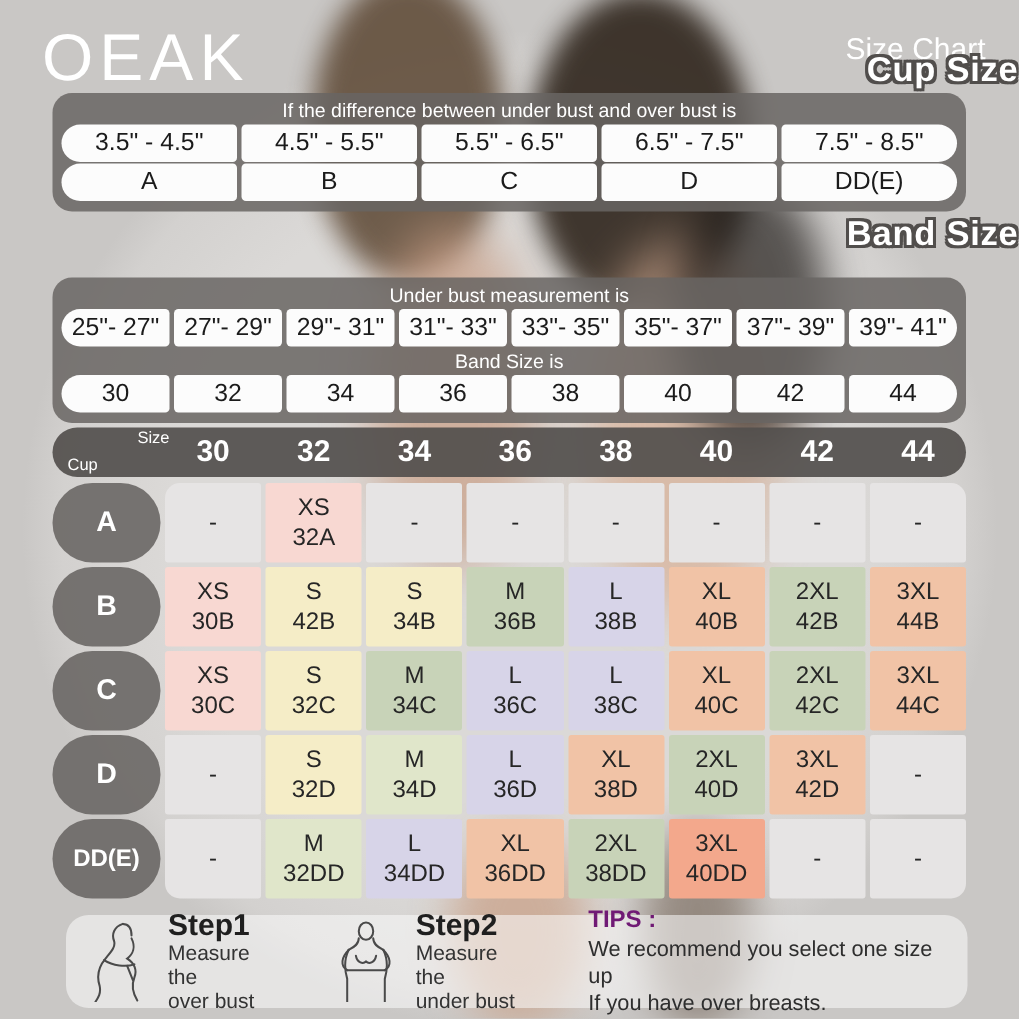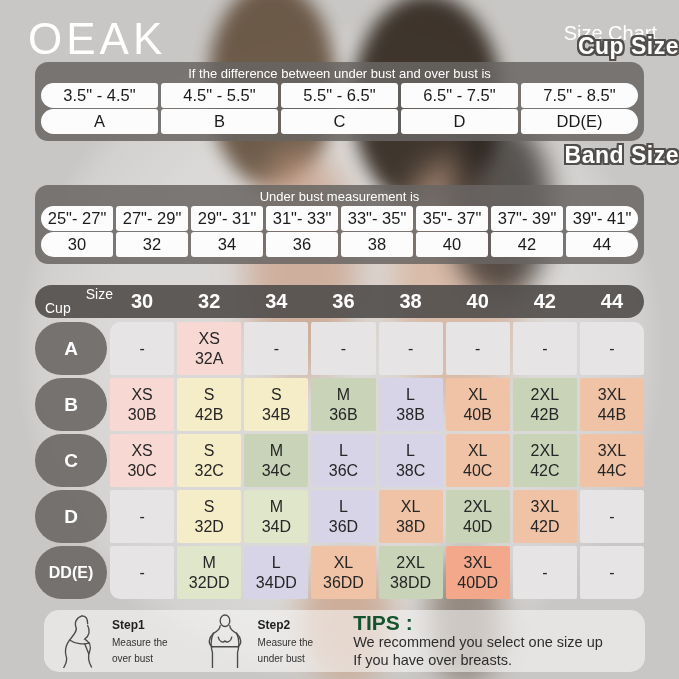--- a/index.html
+++ b/index.html
@@ -43,21 +43,21 @@
   .pills{display:flex;gap:3px;margin-top:1px;margin-bottom:1px;}
   .pills span{flex:1;background:#fcfcfc;color:#1b1b1b;font-size:16.5px;height:25px;
               line-height:25px;text-align:center;border-radius:3px;white-space:nowrap;}
   .pills span:first-child{border-radius:13px 3px 3px 13px;}
   .pills span:last-child{border-radius:3px 13px 13px 3px;}
 
   
   .matrix{position:absolute;left:35px;right:35px;top:285px;}
   .mhead{display:flex;gap:3px;background:rgba(82,79,77,.92);border-radius:17px;
          height:33px;align-items:center;margin-bottom:4px;}
-  .corner{flex:0 0 72px;position:relative;height:100%;color:#fff;font-size:14px;}
+  .corner{flex:0 0 72px;position:relative;height:100%;color:#fff;font-size:11px;}
   .corner .c-top{position:absolute;top:1px;right:-6px;}
   .corner .c-bot{position:absolute;bottom:2px;left:10px;}
   .mcol{flex:1;text-align:center;color:#fff;font-size:20px;font-weight:bold;}
   .mrow{display:flex;gap:3px;margin-bottom:3px;}
   .rlabel{flex:0 0 72px;background:rgba(108,105,103,.92);border-radius:27px;height:53px;
           display:flex;align-items:center;justify-content:center;color:#fff;
           font-size:19px;font-weight:bold;}
   .r4 .rlabel{font-size:16px;}
   .cell{flex:1;height:53px;display:flex;flex-direction:column;align-items:center;
         justify-content:center;font-size:16px;color:#262626;line-height:20px;
@@ -67,25 +67,25 @@
   .r0 .cell:last-child{border-top-right-radius:10px;}
   .r4 .cell:nth-child(2){border-bottom-left-radius:10px;}
   .r4 .cell:last-child{border-bottom-right-radius:10px;}
 
   
   .footer{position:absolute;left:44px;right:34px;top:610px;height:62px;
           background:rgba(252,252,252,.55);border-radius:15px;
           display:flex;align-items:center;padding:0 12px;}
   .step-icon{flex:none;}
   .step-text{margin-left:10px;}
-  .step-title{font-size:12px;font-weight:bold;color:#1f1f1f;line-height:19px;}
-  .step-line{font-size:10px;color:#333;line-height:16px;}
+  .step-title{font-size:20px;font-weight:bold;color:#1f1f1f;line-height:19px;}
+  .step-line{font-size:14px;color:#333;line-height:16px;}
   .g2{margin-left:34px;}
   .tips{margin-left:40px;}
-  .tips-title{font-size:21px;font-weight:bold;color:#14532d;line-height:20px;}
+  .tips-title{font-size:16px;font-weight:bold;color:#701a75;line-height:20px;}
   .tips-line{font-size:14.5px;color:#2e2e2e;line-height:18px;}
 </style>
 </head>
 <body>
 
 <div class="page">
 
   <div class="bg">
     <div class="backdrop"></div>
     <div class="blob head-l"></div>
@@ -125,20 +125,21 @@
     <div class="pills">
       <span>25"- 27"</span>
       <span>27"- 29"</span>
       <span>29"- 31"</span>
       <span>31"- 33"</span>
       <span>33"- 35"</span>
       <span>35"- 37"</span>
       <span>37"- 39"</span>
       <span>39"- 41"</span>
     </div>
+    <div class="cap">Band Size is</div>
     <div class="pills">
       <span>30</span>
       <span>32</span>
       <span>34</span>
       <span>36</span>
       <span>38</span>
       <span>40</span>
       <span>42</span>
       <span>44</span>
     </div>

